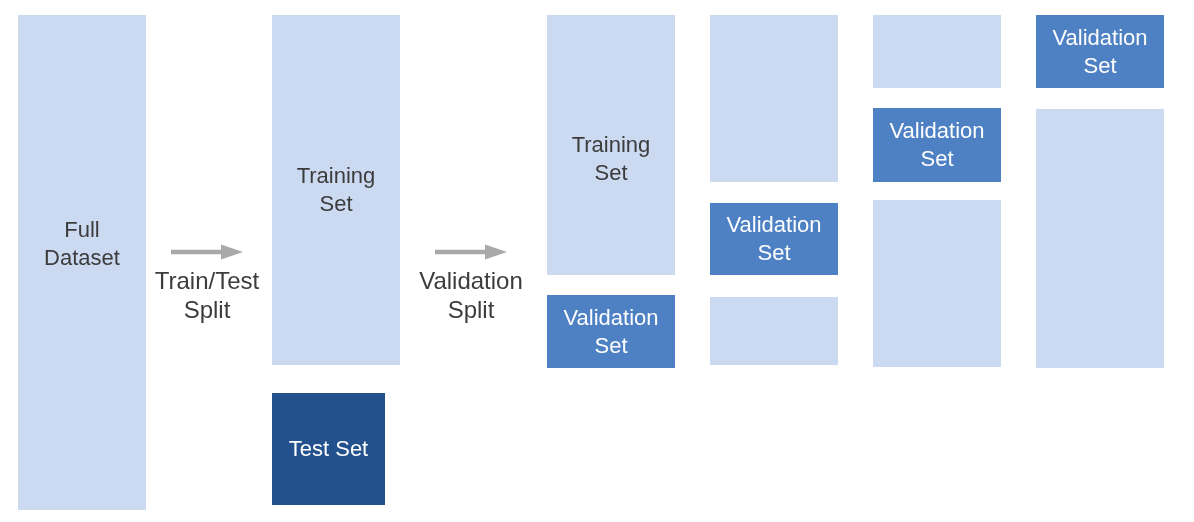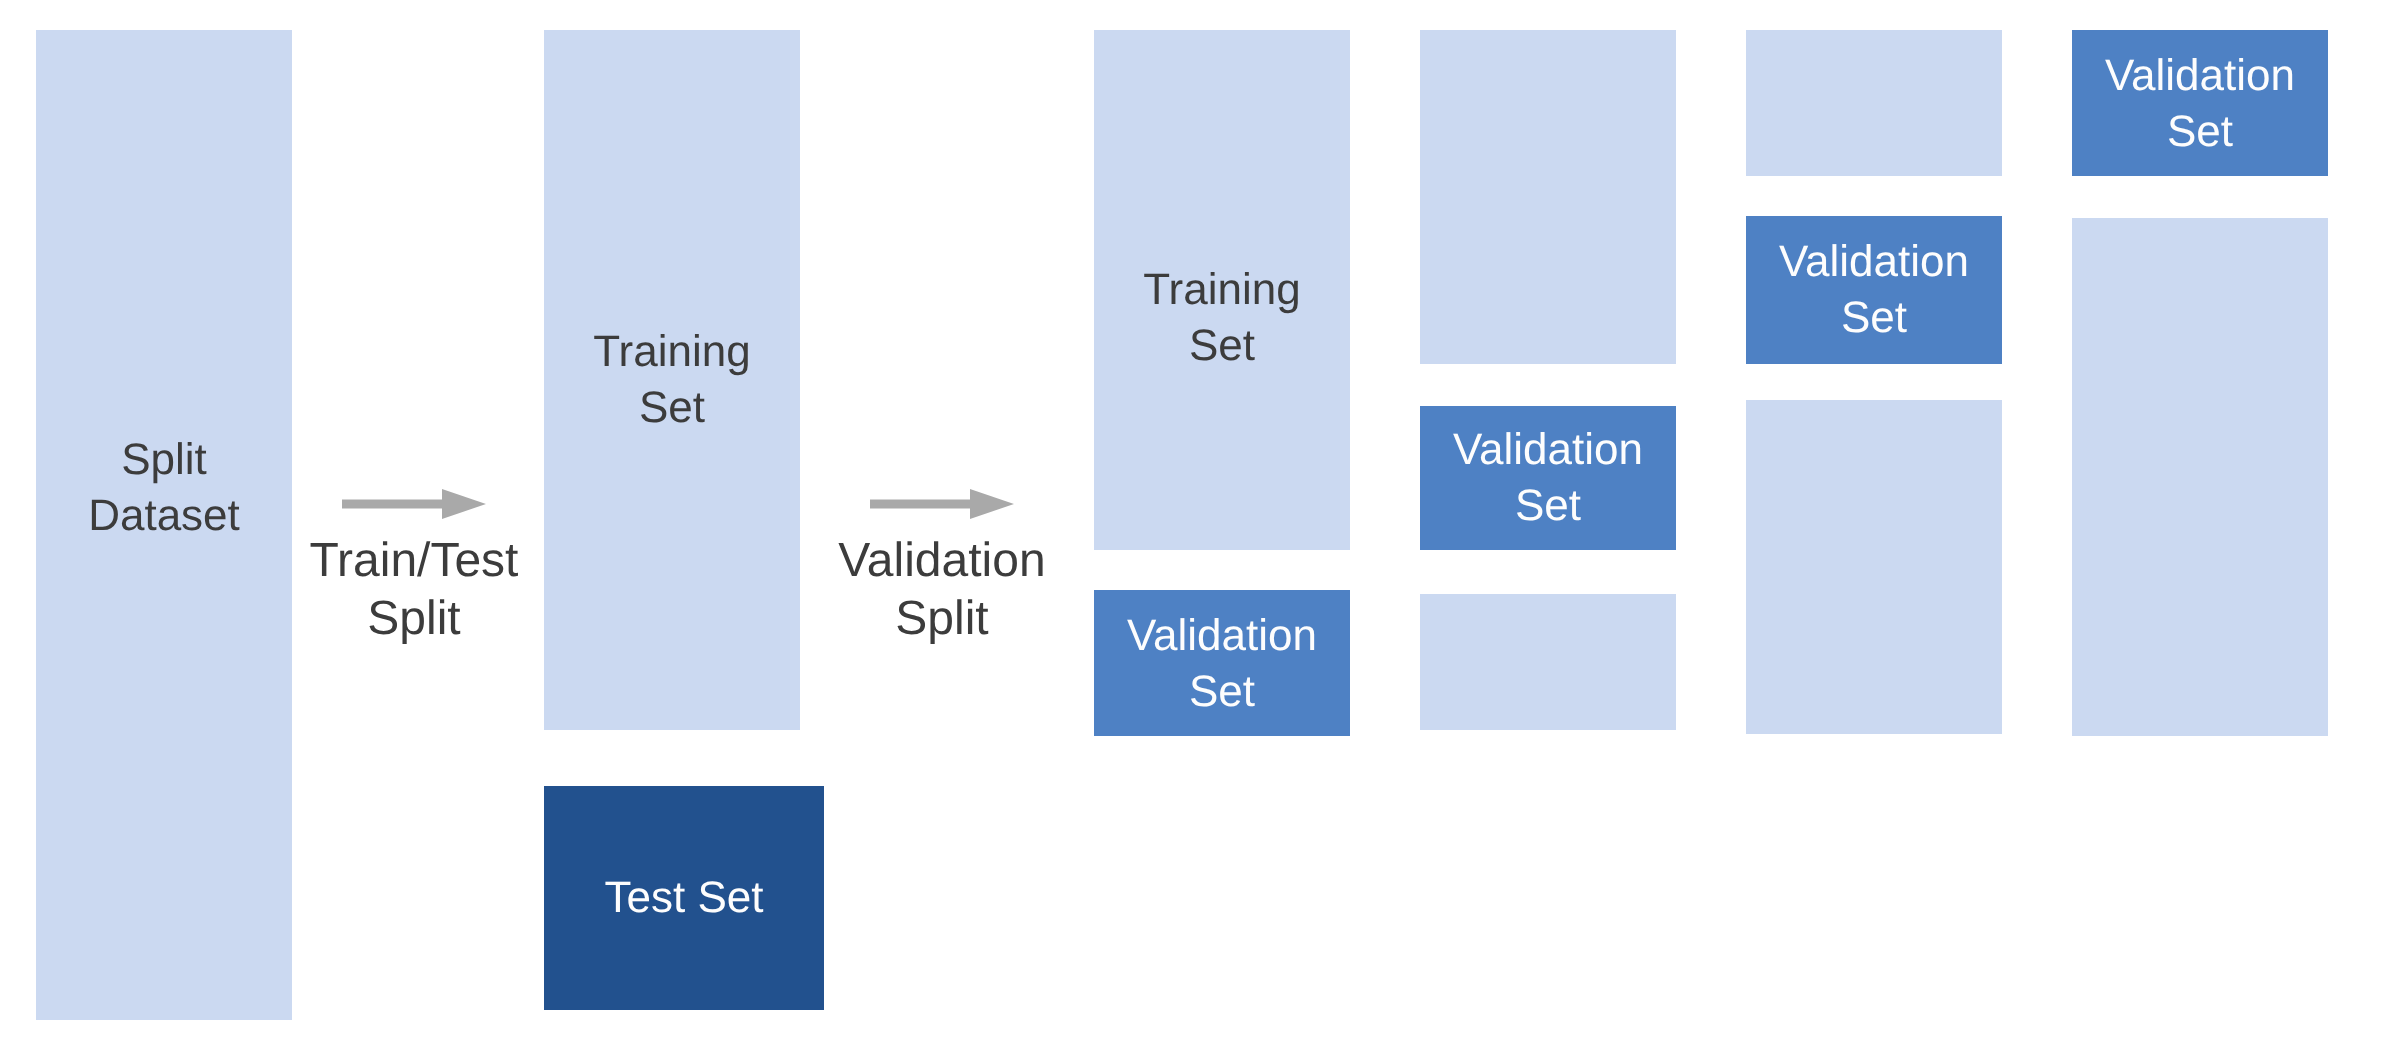--- a/index.html
+++ b/index.html
@@ -36,21 +36,21 @@
     line-height: 28px;
     color: var(--text-dark);
     max-width: 106px;
   }
 
   #full-dataset { left: 18px; top: 15px; width: 128px; height: 495px; }
   #full-dataset .box-label { transform: translateY(-19px); }
 
   #training-set { left: 272px; top: 15px; width: 128px; height: 350px; }
 
-  #test-set { left: 272px; top: 393px; width: 140px; height: 112px; background: var(--dark-blue); }
+  #test-set { left: 272px; top: 393px; width: 113px; height: 112px; background: var(--dark-blue); }
   #test-set .box-label { color: var(--text-light); max-width: 120px; }
 
   
   .arrow-group { position: absolute; width: 120px; }
   #arrow-train-test { left: 147px; top: 244px; }
   #arrow-validation { left: 411px; top: 244px; }
   .arrow-svg { display: block; margin: 0 auto; }
   .arrow-svg line { stroke: var(--arrow-gray); }
   .arrow-svg polygon { fill: var(--arrow-gray); }
   .arrow-label {
@@ -95,21 +95,21 @@
     color: var(--text-dark);
     white-space: nowrap;
   }
 </style>
 </head>
 <body>
 
 <div id="canvas">
 
   <div class="box light" id="full-dataset">
-    <span class="box-label">Split Dataset</span>
+    <span class="box-label">Full Dataset</span>
   </div>
 
   <div class="arrow-group" id="arrow-train-test">
     <svg class="arrow-svg" width="74" height="16" viewBox="0 0 74 16">
       <line x1="1" y1="8" x2="53" y2="8" stroke-width="4.5"></line>
       <polygon points="51,0.5 73,8 51,15.5"></polygon>
     </svg>
     <div class="arrow-label">Train/Test Split</div>
   </div>
 

